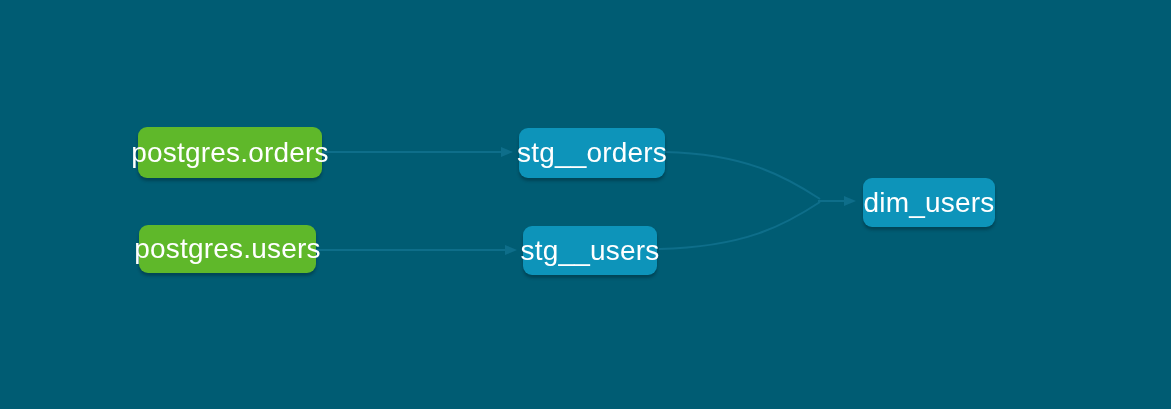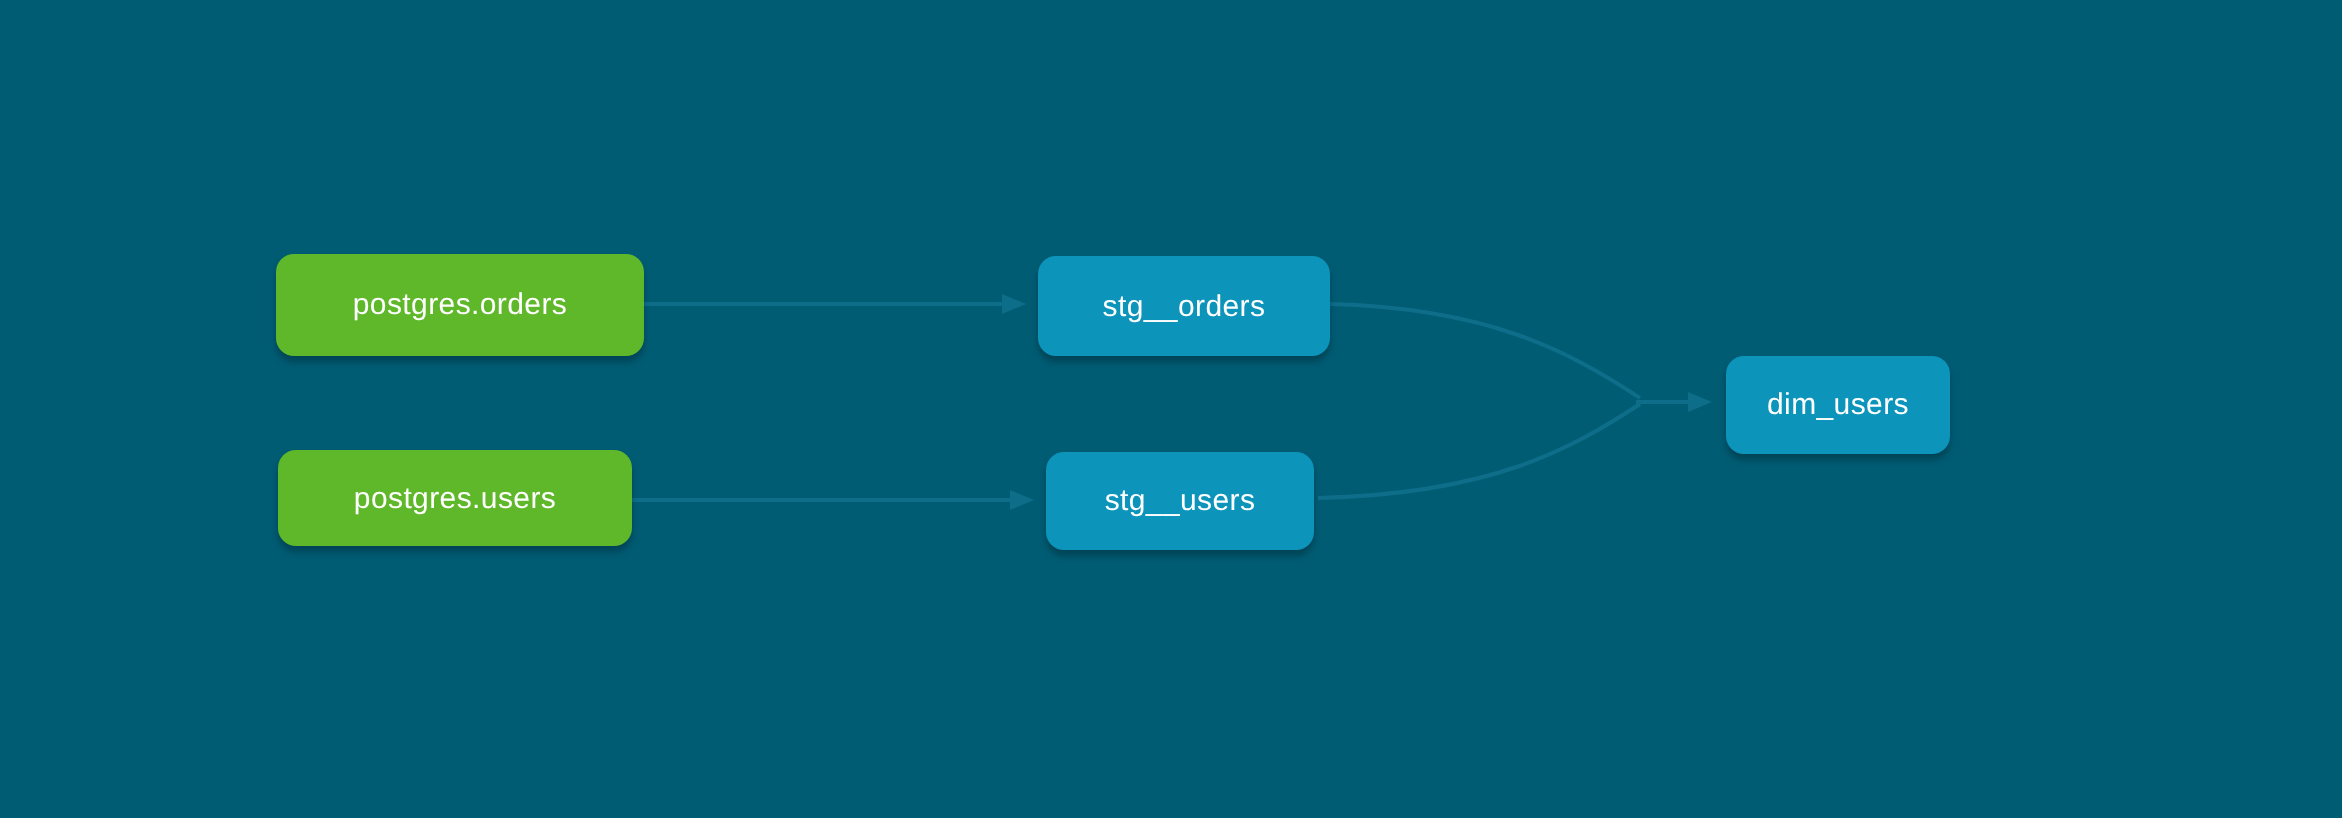--- a/index.html
+++ b/index.html
@@ -27,36 +27,36 @@
     width: 1171px; height: 409px;
     pointer-events: none;
   }
   .node {
     position: absolute;
     display: flex;
     align-items: center;
     justify-content: center;
     border-radius: 9px;
     color: var(--node-text);
-    font-size: 15px;
+    font-size: 28px;
     line-height: 1;
     letter-spacing: 0.2px;
     box-shadow: 0 3px 3px rgba(0, 25, 35, 0.35);
     cursor: pointer;
     user-select: none;
     white-space: nowrap;
   }
   .node.source { background: var(--source-node); }
   .node.model  { background: var(--model-node); }
 
   .node-postgres-orders { left: 138px; top: 127px; width: 184px; height: 51px; }
   .node-postgres-users  { left: 139px; top: 225px; width: 177px; height: 48px; }
   .node-stg-orders      { left: 519px; top: 128px; width: 146px; height: 50px; }
   .node-stg-users       { left: 523px; top: 226px; width: 134px; height: 49px; }
-  .node-dim-users       { left: 863px; top: 178px; width: 112px; height: 49px; align-items: center; }
+  .node-dim-users       { left: 863px; top: 178px; width: 132px; height: 49px; align-items: center; }
 </style>
 </head>
 <body>
 
 <div class="canvas">
 
   <svg class="edges" width="1171" height="409" viewBox="0 0 1171 409">
     <defs>
       <marker id="arrow" markerUnits="userSpaceOnUse" markerWidth="12" markerHeight="10" refX="0" refY="5" orient="auto">
         <path d="M0,0 L12,5 L0,10 Z" fill="#0E6E8A"></path>

